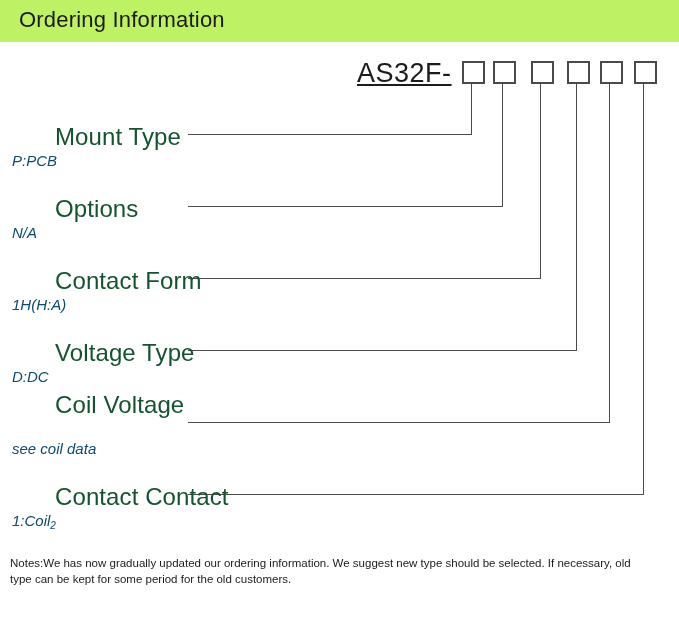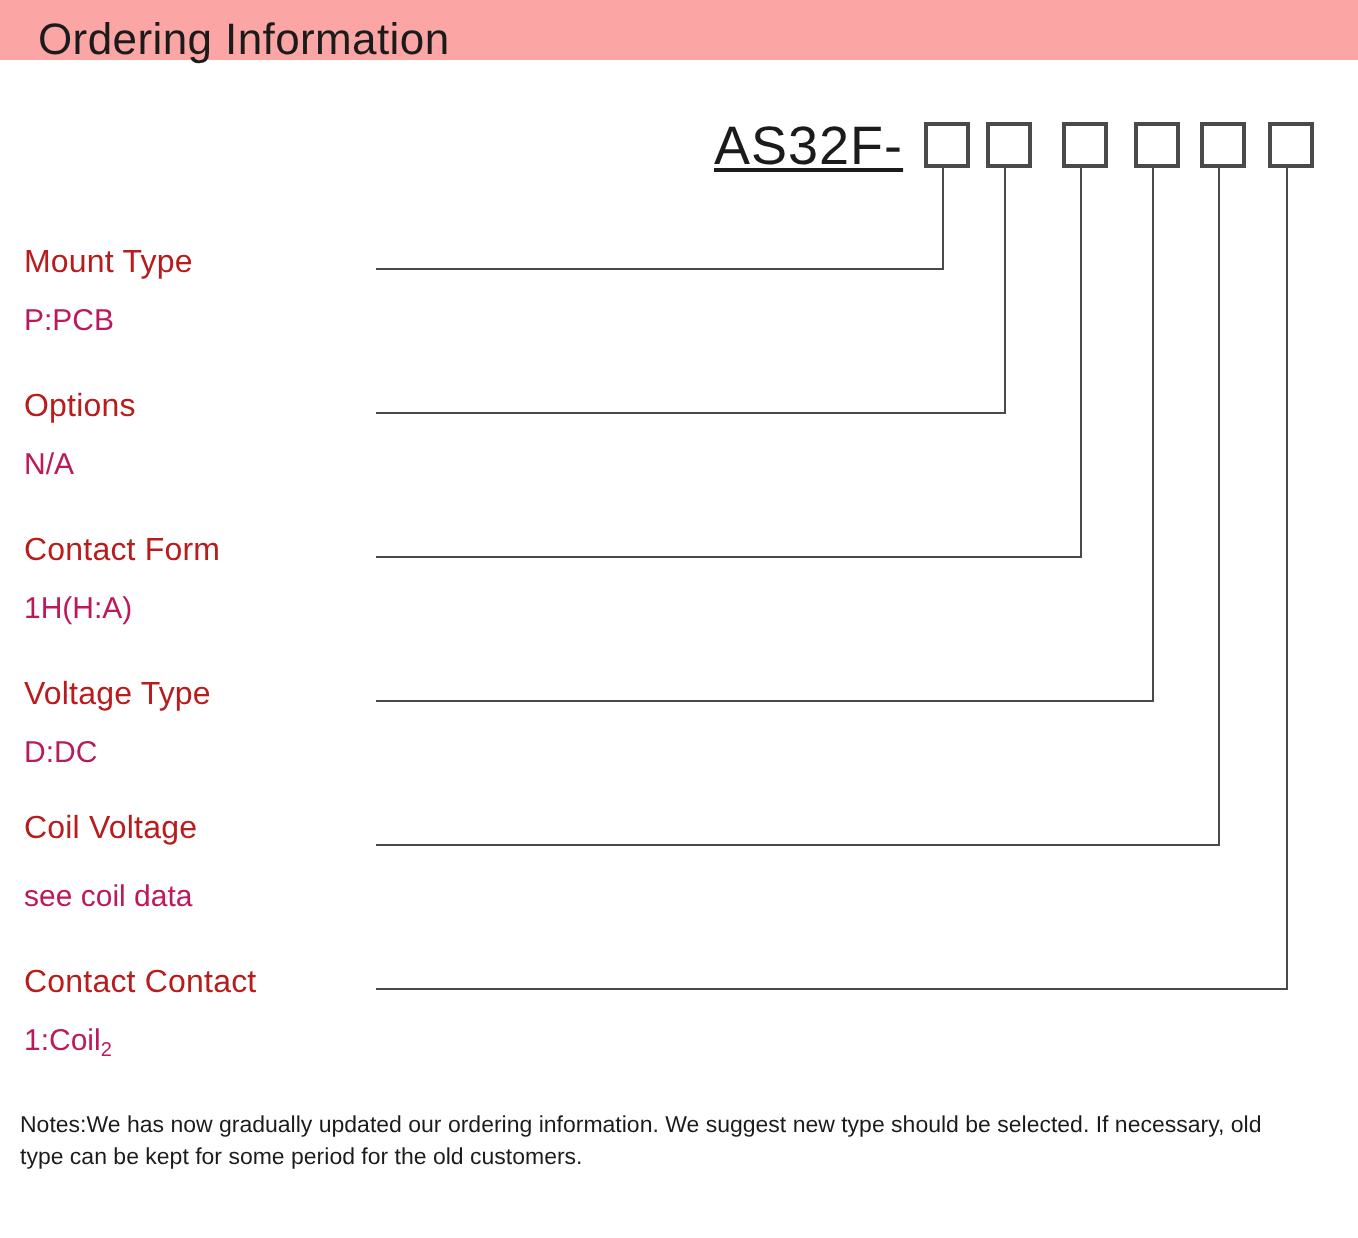--- a/index.html
+++ b/index.html
@@ -14,22 +14,22 @@
     font-family: "Liberation Sans", sans-serif;
     overflow: hidden;
   }
 
   
   #header-band {
     position: absolute;
     left: 0;
     top: 0;
     width: 679px;
-    height: 30px;
-    background: #fca5a5;
+    height: 42px;
+    background: #bef264;
   }
   #header-title {
     position: absolute;
     left: 19px;
     top: 7px;
     font-size: 22px;
     color: #1b1b1b;
     letter-spacing: 0.2px;
     white-space: nowrap;
   }
@@ -63,30 +63,32 @@
   }
   .lead-v {
     position: absolute;
     width: 0;
     border-left: 1.4px solid #4a4a4a;
   }
 
   
   .row-title {
     position: absolute;
-    font-size: 16px;
-    color: #b91c1c;
+    font-size: 24px;
+    color: #14532d;
     white-space: nowrap;
     letter-spacing: 0.1px;
+    margin-left: 43px;
   }
   .row-sub {
     position: absolute;
     font-size: 15px;
-    color: #be185d;
+    color: #0c4a6e;
     white-space: nowrap;
+    font-style: italic;
   }
   .row-sub sub {
     font-size: 10px;
     vertical-align: baseline;
     position: relative;
     top: 3px;
   }
 
   
   #notes {
@@ -138,19 +140,19 @@
 
 <div class="row-title" style="left:12px; top:195px;">Options</div>
 <div class="row-sub" style="left:12px; top:224px;">N/A</div>
 
 <div class="row-title" style="left:12px; top:267px;">Contact Form</div>
 <div class="row-sub" style="left:12px; top:296px;">1H(H:A)</div>
 
 <div class="row-title" style="left:12px; top:339px;">Voltage Type</div>
 <div class="row-sub" style="left:12px; top:368px;">D:DC</div>
 
-<div class="row-title" style="left:12px; top:406px;">Coil Voltage</div>
+<div class="row-title" style="left:12px; top:391px;">Coil Voltage</div>
 <div class="row-sub" style="left:12px; top:440px;">see coil data</div>
 
 <div class="row-title" style="left:12px; top:483px;">Contact Contact</div>
 <div class="row-sub" style="left:12px; top:512px;"><span>1:Coil</span><sub>2</sub></div>
 
 <div id="notes">Notes:We has now gradually updated our ordering information. We suggest new type should be selected. If necessary, old type can be kept for some period for the old customers.</div>
 
 </body></html>

